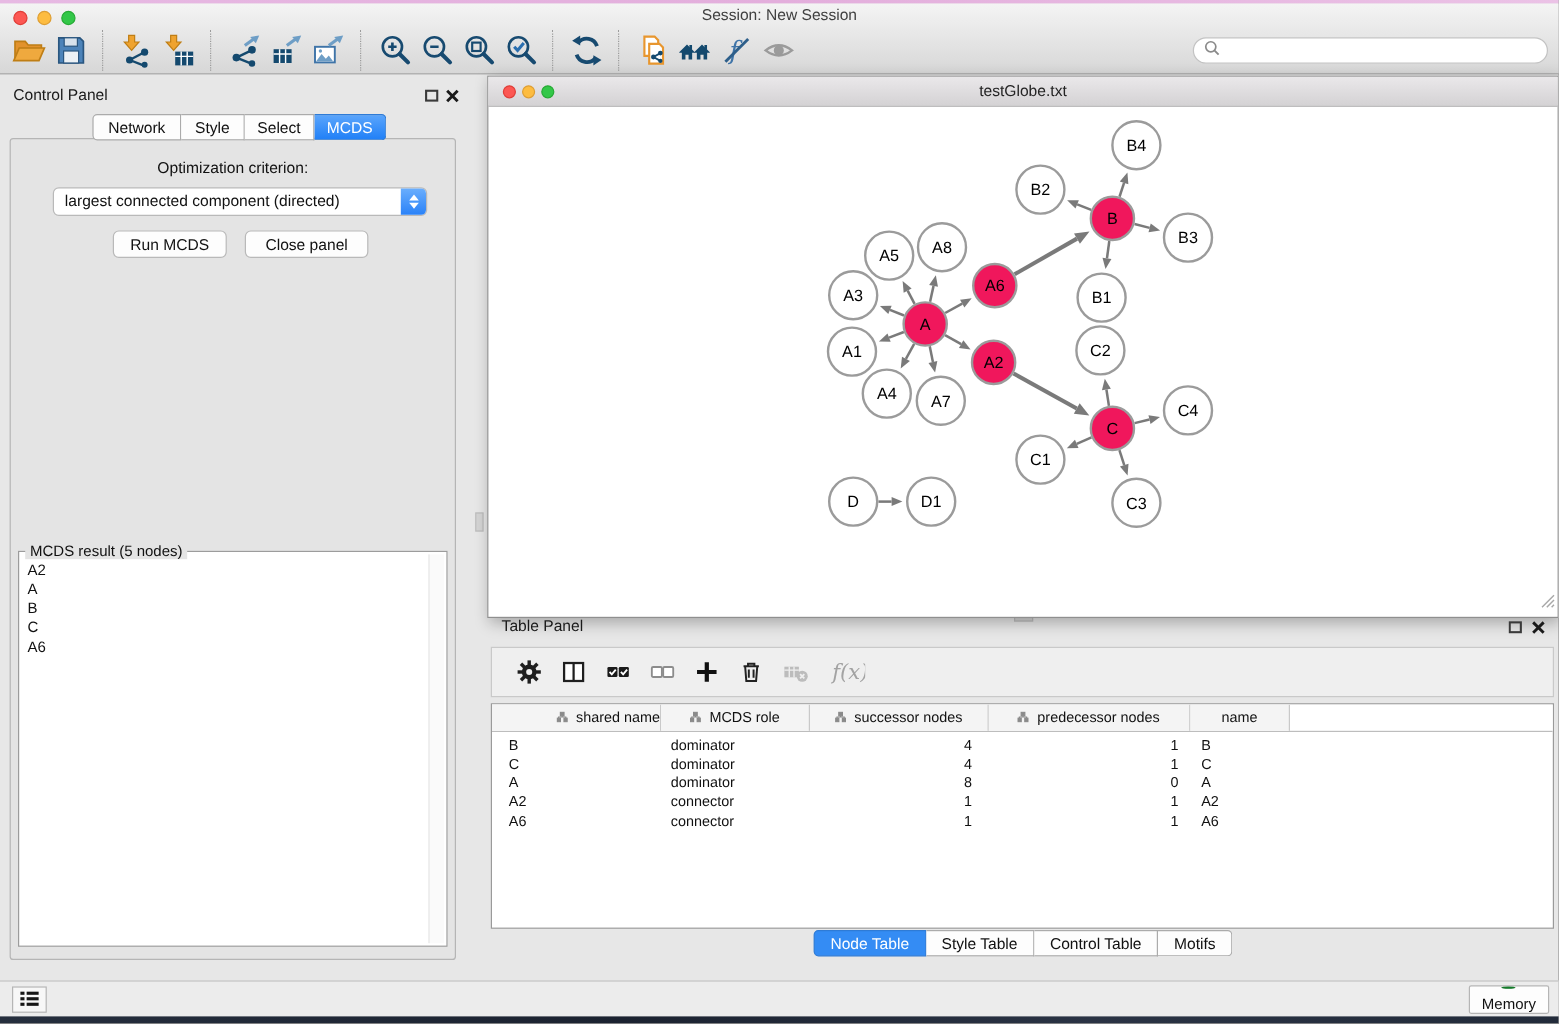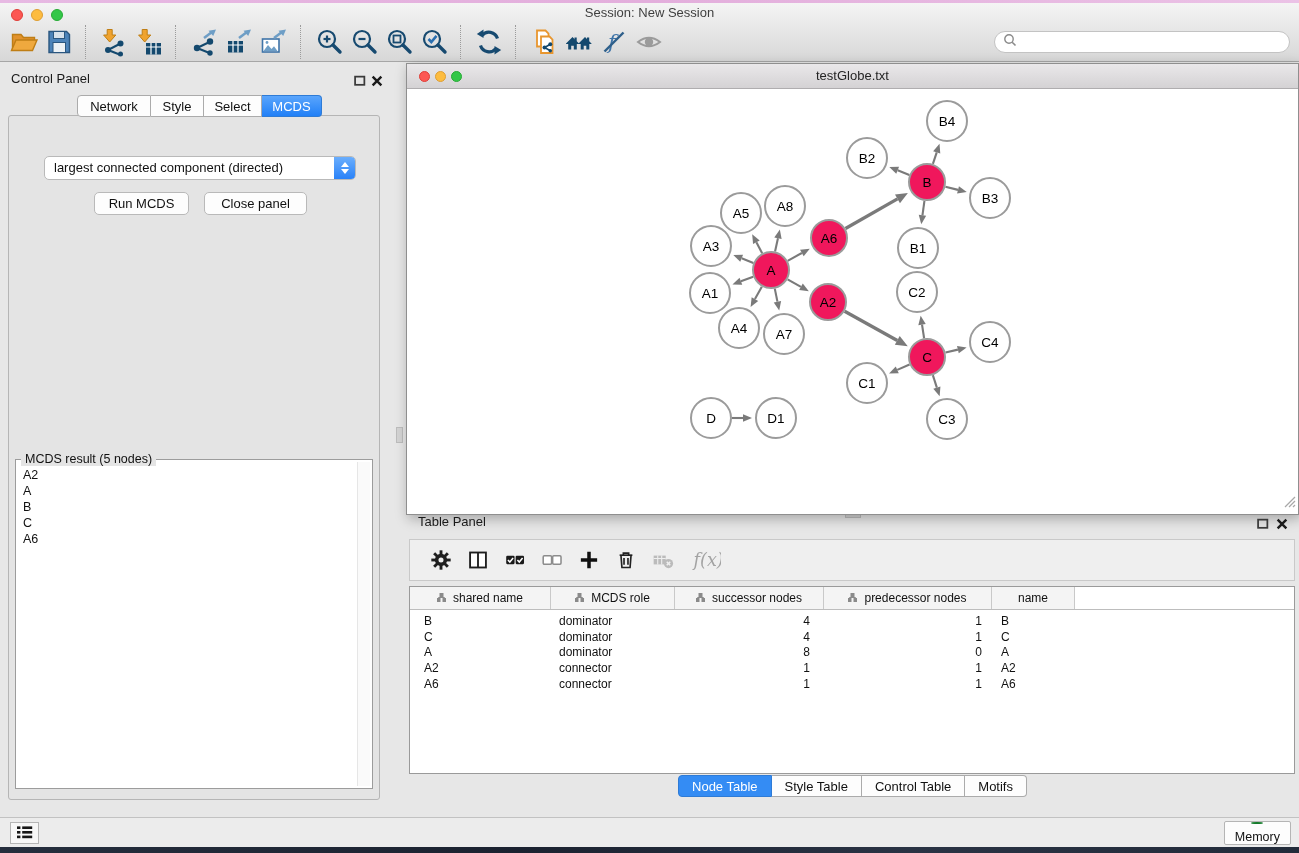--- a/index.html
+++ b/index.html
@@ -252,20 +252,21 @@
     <span class="icon-btn cp-close"><svg width="12" height="12" viewBox="0 0 11 11">
           <path d="M1.5 1.5 L9.5 9.5 M9.5 1.5 L1.5 9.5" stroke="#1A1A1A" stroke-width="2.2"></path>
         </svg></span>
     <div class="cp-tabs" id="cp-tabs">
         <div class="seg-tab" style="width: 74px;">Network</div>
         <div class="seg-tab" style="width: 53px;">Style</div>
         <div class="seg-tab" style="width: 58px;">Select</div>
         <div class="seg-tab active" style="width: 60px; text-align: center;">MCDS</div>
       </div>
     <div class="cp-body">
+      <div class="opt-label">Optimization criterion:</div>
       <div class="dropdown">
         <div class="dd-value">largest connected component (directed)</div>
         <div class="dd-stepper">
           <div class="dd-up"></div>
             <div class="dd-down"></div>
         </div>
       </div>
       <div class="btn btn-run">Run MCDS</div>
       <div class="btn btn-close">Close panel</div>
       <div class="fieldset">
@@ -494,21 +495,21 @@
           </svg>
         </div>
         <div class="tp-btn wide">
           <svg width="34" height="22" viewBox="0 0 20 20">
             <text x="0.5" y="15.5" font-family="DejaVu Serif, serif" font-style="italic" font-size="16" fill="#A3A3A3">f(x)</text>
           </svg>
         </div>
       </div>
     <div class="tp-table">
       <div class="thead" id="thead">
-          <div class="th" style="width: 141px;">
+          <div class="th" style="width: 141px; justify-content: flex-end;">
             <span><svg width="9" height="9" viewBox="0 0 9 9">
                 <g fill="#8A8A8A" stroke="#8A8A8A">
                   <rect x="3" y="0.5" width="3" height="3"></rect>
                   <rect x="0" y="5.5" width="3" height="3"></rect>
                   <rect x="6" y="5.5" width="3" height="3"></rect>
                   <path d="M4.5 3.5 v1 M1.5 5.5 v-1 h6 v1" fill="none"></path>
                 </g>
               </svg></span>
             <span>shared name</span>
           </div>

